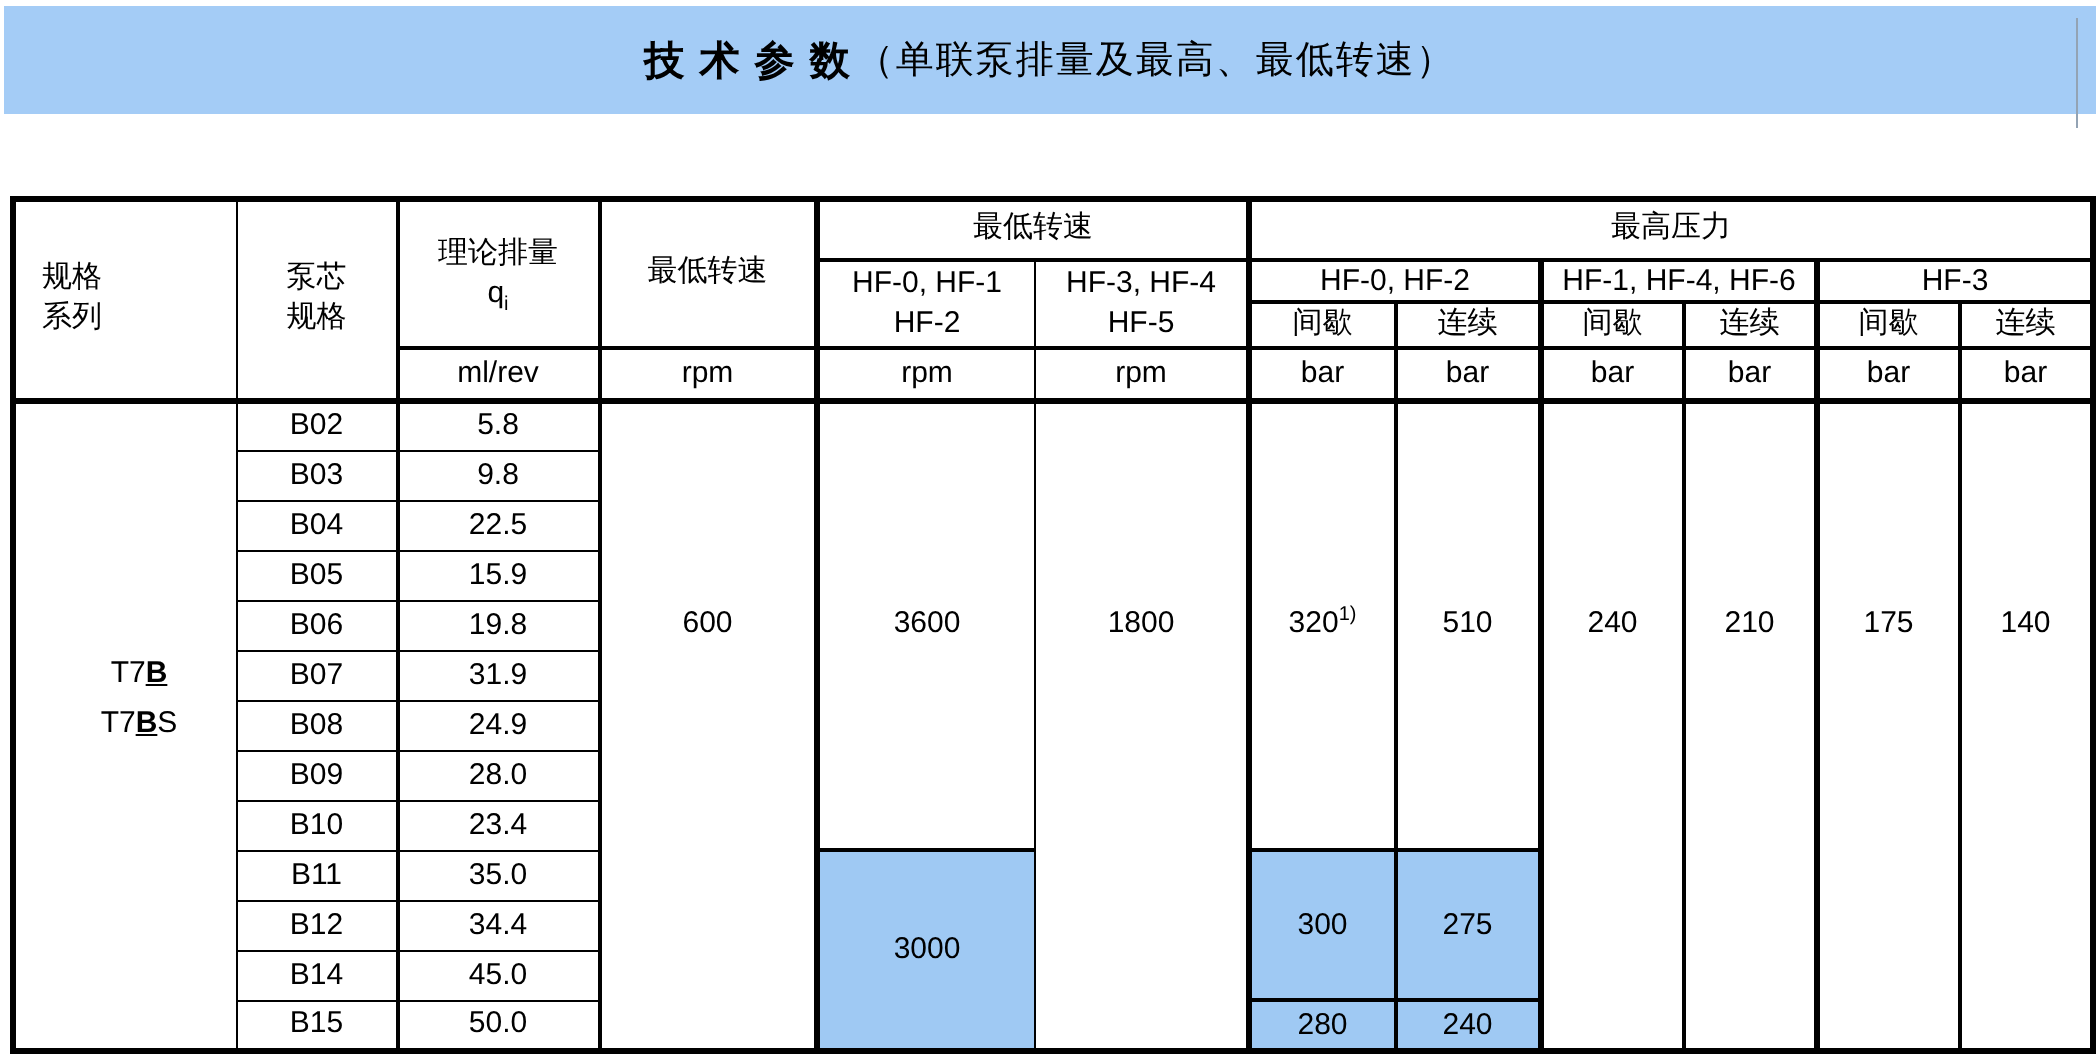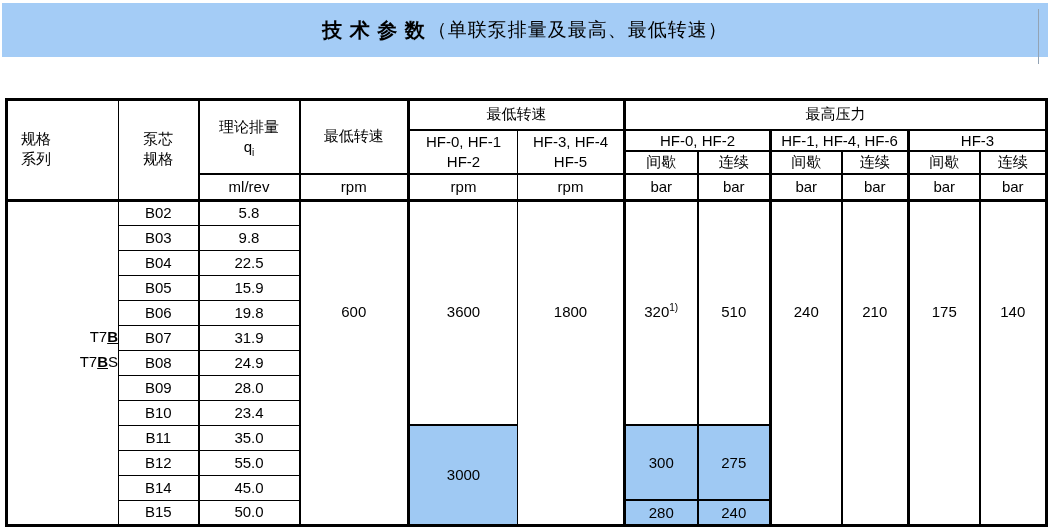--- a/index.html
+++ b/index.html
@@ -27,21 +27,21 @@
   .b2{border-bottom-width:2px;} .b3{border-bottom-width:3px;}
   .t2{border-top-width:2px;}
 
   tr.h1{height:30px;} tr.h2{height:21px;} tr.h3{height:23px;} tr.h4{height:26px;}
   tr.body{height:25px;}
 
   .hl{background:var(--hl,#9fc9f3);}
 
   
   .val{vertical-align:top;padding-top:102px;line-height:16px;}
-  .series-cell{vertical-align:top;text-align:right;padding:122px 0 0 13px;line-height:25px;
+  .series-cell{vertical-align:top;text-align:center;padding:122px 0 0 13px;line-height:25px;
                font-size:15px;}
   .series-cell .ul{font-weight:bold;text-decoration:underline;}
 
   sup{font-size:10px;vertical-align:super;line-height:0;}
   sub{font-size:10px;vertical-align:sub;line-height:0;}
   .two-line{display:block;}
 </style>
 </head>
 <body>
 
@@ -174,21 +174,21 @@
       </tr>
       <tr class="body">
         <td class="r2">B11</td>
         <td class="r2">35.0</td>
         <td rowspan="4" class="hl t2">3000</td>
         <td rowspan="3" class="r2 hl t2">300</td>
         <td rowspan="3" class="r3 hl t2">275</td>
       </tr>
       <tr class="body">
         <td class="r2">B12</td>
-        <td class="r2">55.0</td>
+        <td class="r2">34.4</td>
       </tr>
       <tr class="body">
         <td class="r2">B14</td>
         <td class="r2">45.0</td>
       </tr>
       <tr class="body">
         <td class="r2">B15</td>
         <td class="r2">50.0</td>
         <td class="r2 hl t2">280</td>
         <td class="r3 hl t2">240</td>

